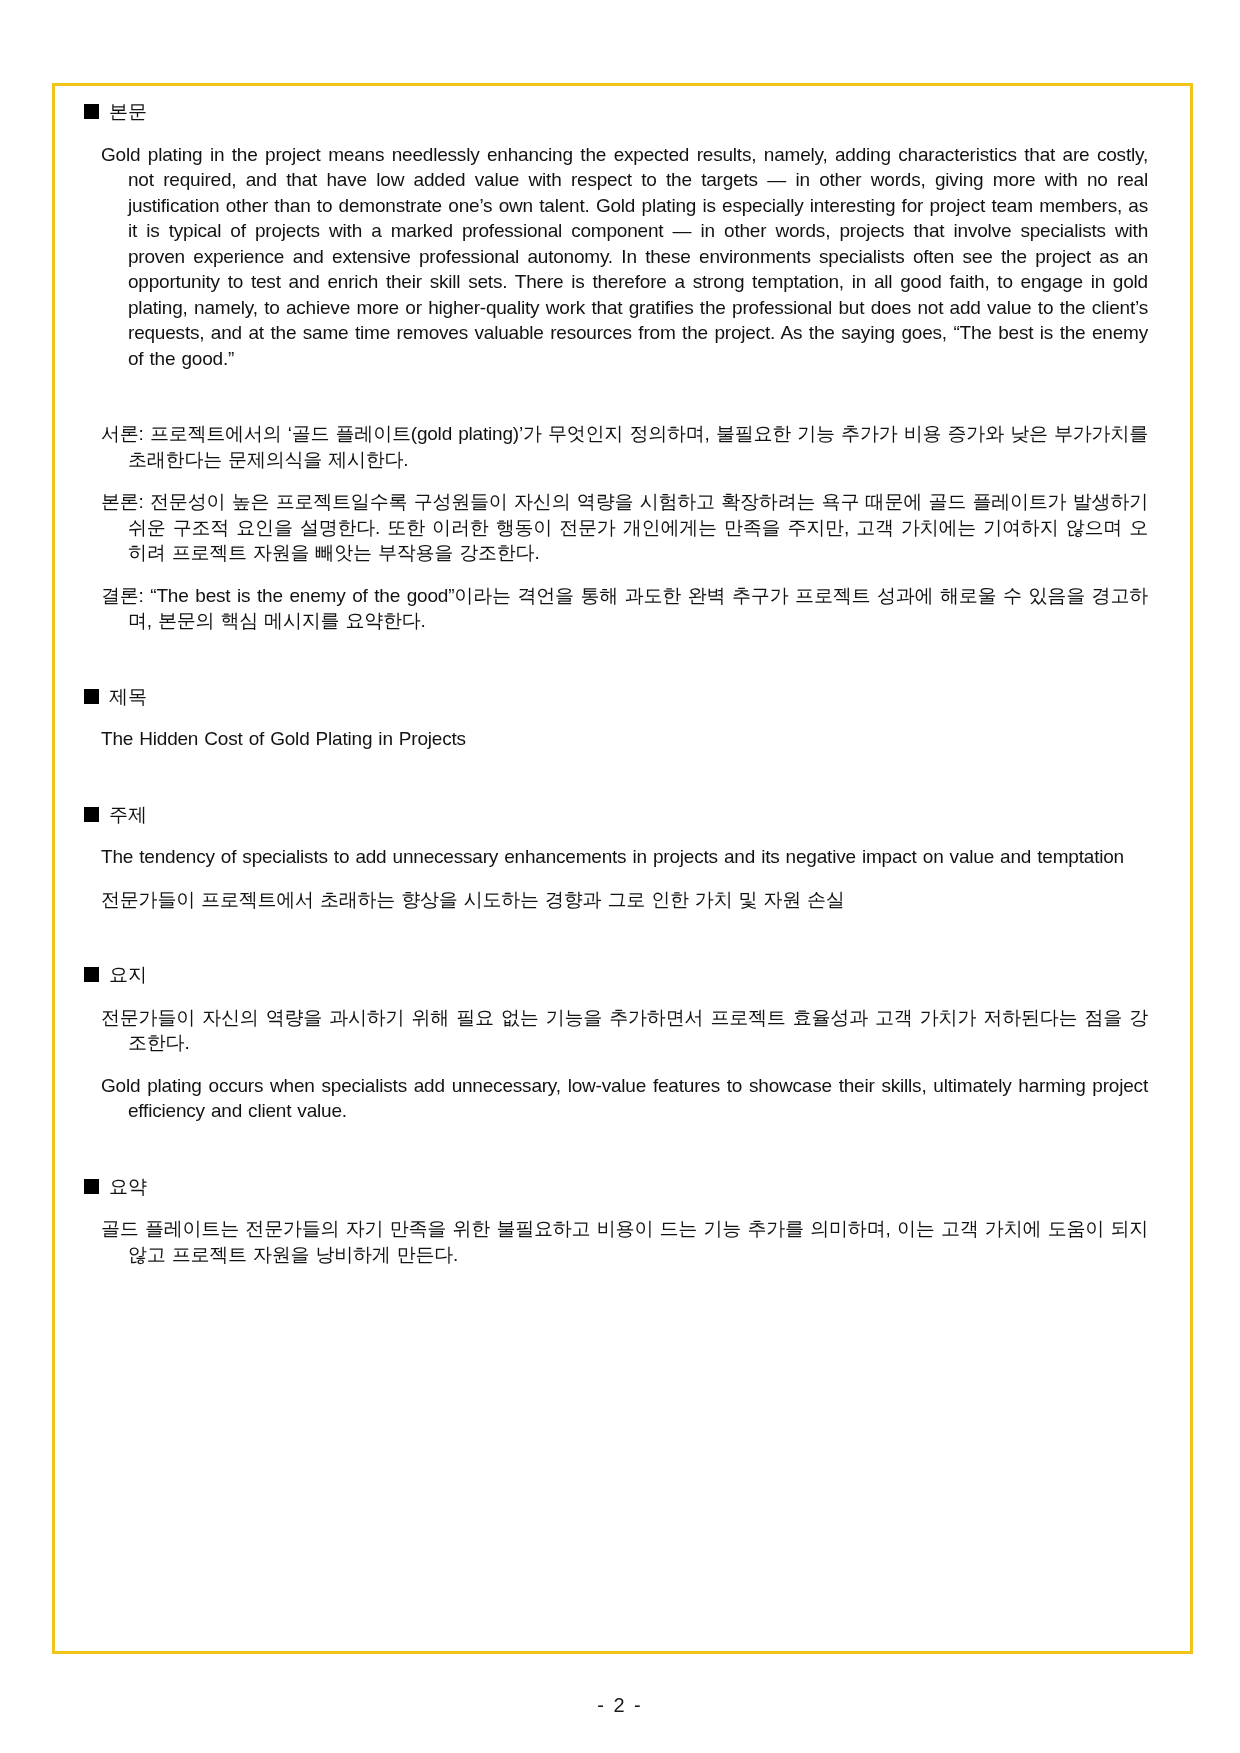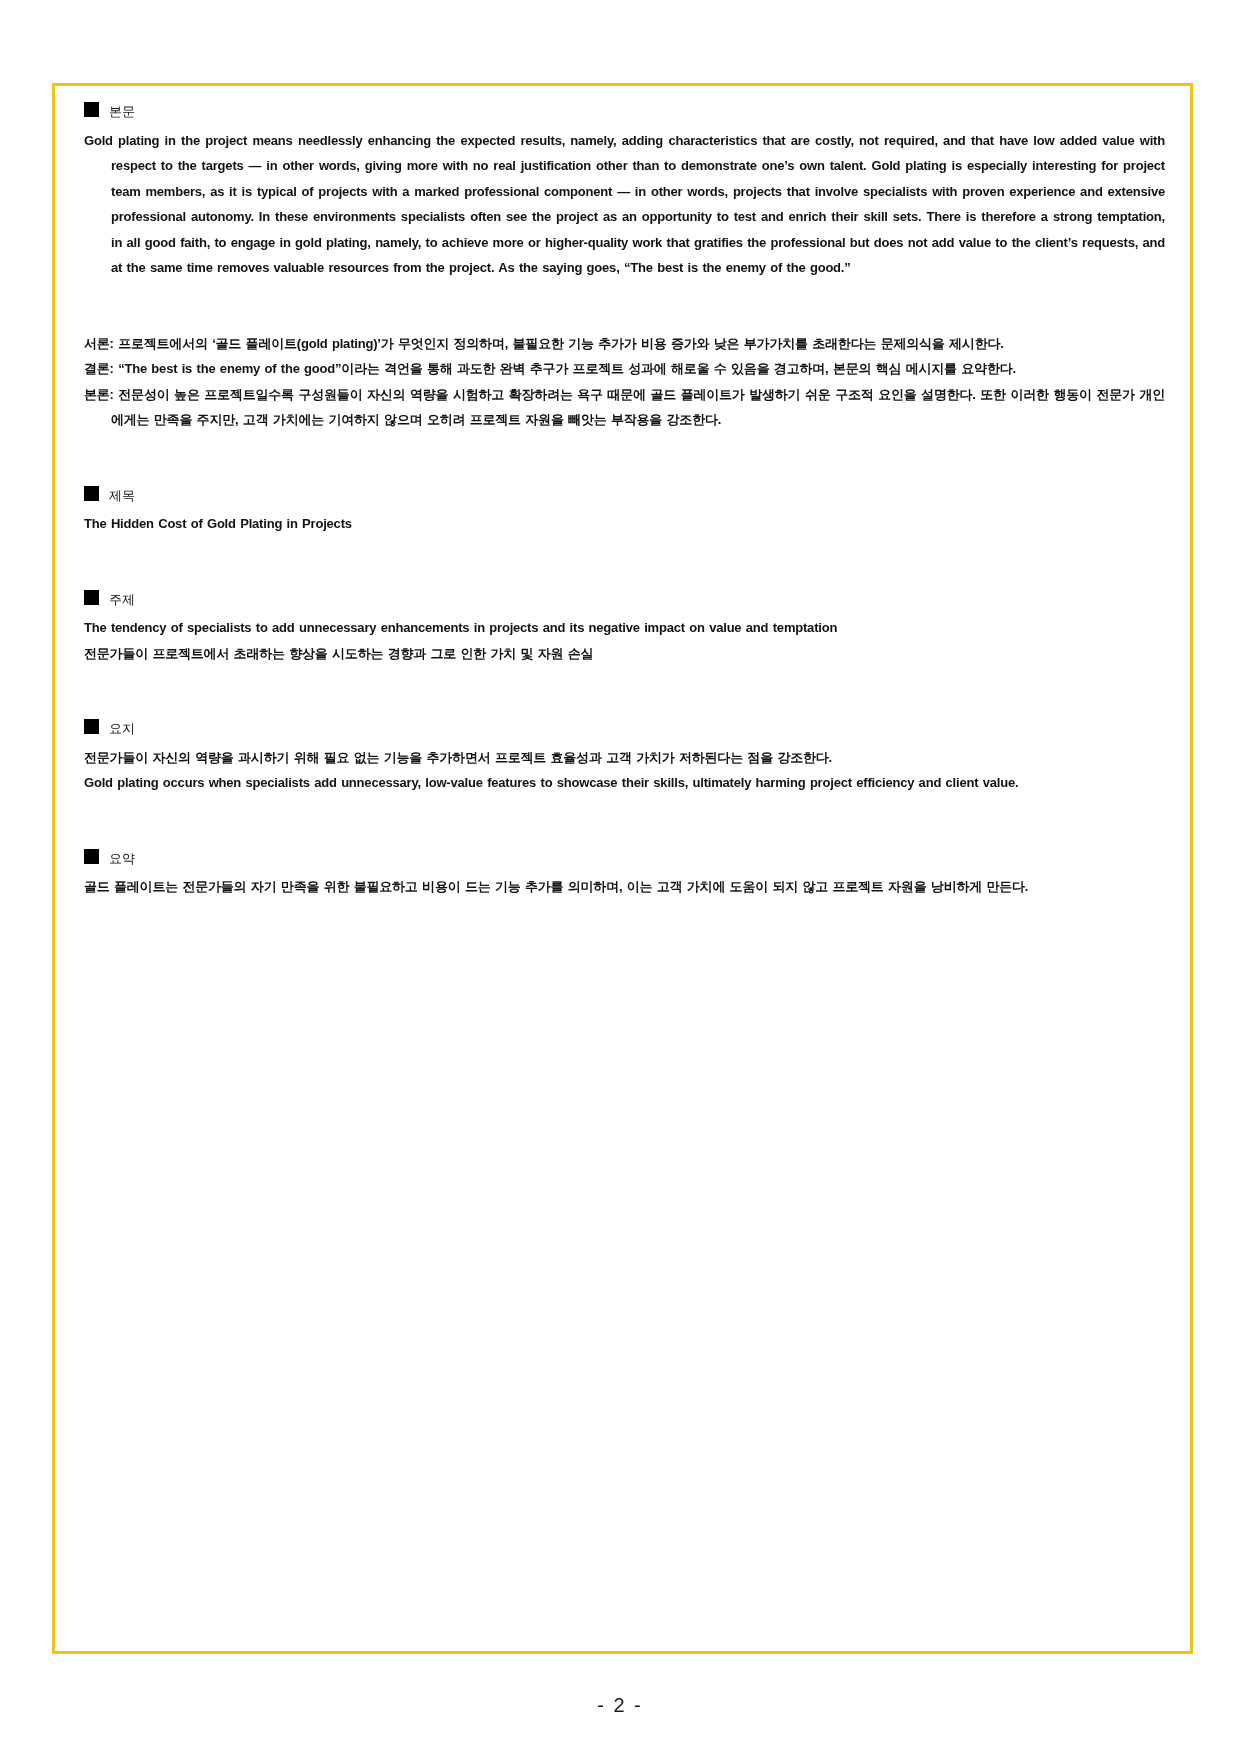--- a/index.html
+++ b/index.html
@@ -16,44 +16,43 @@
     position: absolute;
     left: 52px;
     top: 83px;
     width: 1141px;
     height: 1571px;
     border: 3px solid #F2C318;
     box-sizing: border-box;
     padding: 13px 25px 0 29px;
   }
   .section {
-    font-size: 13px;
+    font-size: 19px;
     line-height: 25.5px;
   }
   .section + .section { margin-top: 50px; }
   .sec-header {
     margin-bottom: 3px;
     white-space: nowrap;
   }
   .marker {
     display: inline-block;
     width: 15px;
     height: 15px;
     background: #000000;
     margin-right: 10px;
     vertical-align: -1px;
   }
   .para {
-    margin: 0;
+    margin: 17px;
     text-align: justify;
     padding-left: 27px;
     text-indent: -27px;
     letter-spacing: -0.2px;
     word-spacing: 1px;
-    font-weight: bold;
   }
   .footer {
     position: absolute;
     left: 0;
     top: 1694px;
     width: 100%;
     text-align: center;
     font-size: 20px;
     letter-spacing: 2px;
     color: #1a1a1a;
@@ -66,22 +65,22 @@
 
   <div class="section">
     <div class="sec-header">
       <span class="marker"></span><span>본문</span>
     </div>
     <p class="para">Gold plating in the project means needlessly enhancing the expected results, namely, adding characteristics that are costly, not required, and that have low added value with respect to the targets — in other words, giving more with no real justification other than to demonstrate one’s own talent. Gold plating is especially interesting for project team members, as it is typical of projects with a marked professional component — in other words, projects that involve specialists with proven experience and extensive professional autonomy. In these environments specialists often see the project as an opportunity to test and enrich their skill sets. There is therefore a strong temptation, in all good faith, to engage in gold plating, namely, to achieve more or higher-quality work that gratifies the professional but does not add value to the client’s requests, and at the same time removes valuable resources from the project. As the saying goes, “The best is the enemy of the good.”</p>
   </div>
 
   <div class="section">
     <p class="para">서론: 프로젝트에서의 ‘골드 플레이트(gold plating)’가 무엇인지 정의하며, 불필요한 기능 추가가 비용 증가와 낮은 부가가치를 초래한다는 문제의식을 제시한다.</p>
+    <p class="para">본론: 전문성이 높은 프로젝트일수록 구성원들이 자신의 역량을 시험하고 확장하려는 욕구 때문에 골드 플레이트가 발생하기 쉬운 구조적 요인을 설명한다. 또한 이러한 행동이 전문가 개인에게는 만족을 주지만, 고객 가치에는 기여하지 않으며 오히려 프로젝트 자원을 빼앗는 부작용을 강조한다.</p>
     <p class="para">결론: “The best is the enemy of the good”이라는 격언을 통해 과도한 완벽 추구가 프로젝트 성과에 해로울 수 있음을 경고하며, 본문의 핵심 메시지를 요약한다.</p>
-    <p class="para">본론: 전문성이 높은 프로젝트일수록 구성원들이 자신의 역량을 시험하고 확장하려는 욕구 때문에 골드 플레이트가 발생하기 쉬운 구조적 요인을 설명한다. 또한 이러한 행동이 전문가 개인에게는 만족을 주지만, 고객 가치에는 기여하지 않으며 오히려 프로젝트 자원을 빼앗는 부작용을 강조한다.</p>
   </div>
 
   <div class="section">
     <div class="sec-header">
       <span class="marker"></span><span>제목</span>
     </div>
     <p class="para">The Hidden Cost of Gold Plating in Projects</p>
   </div>
 
   <div class="section">

